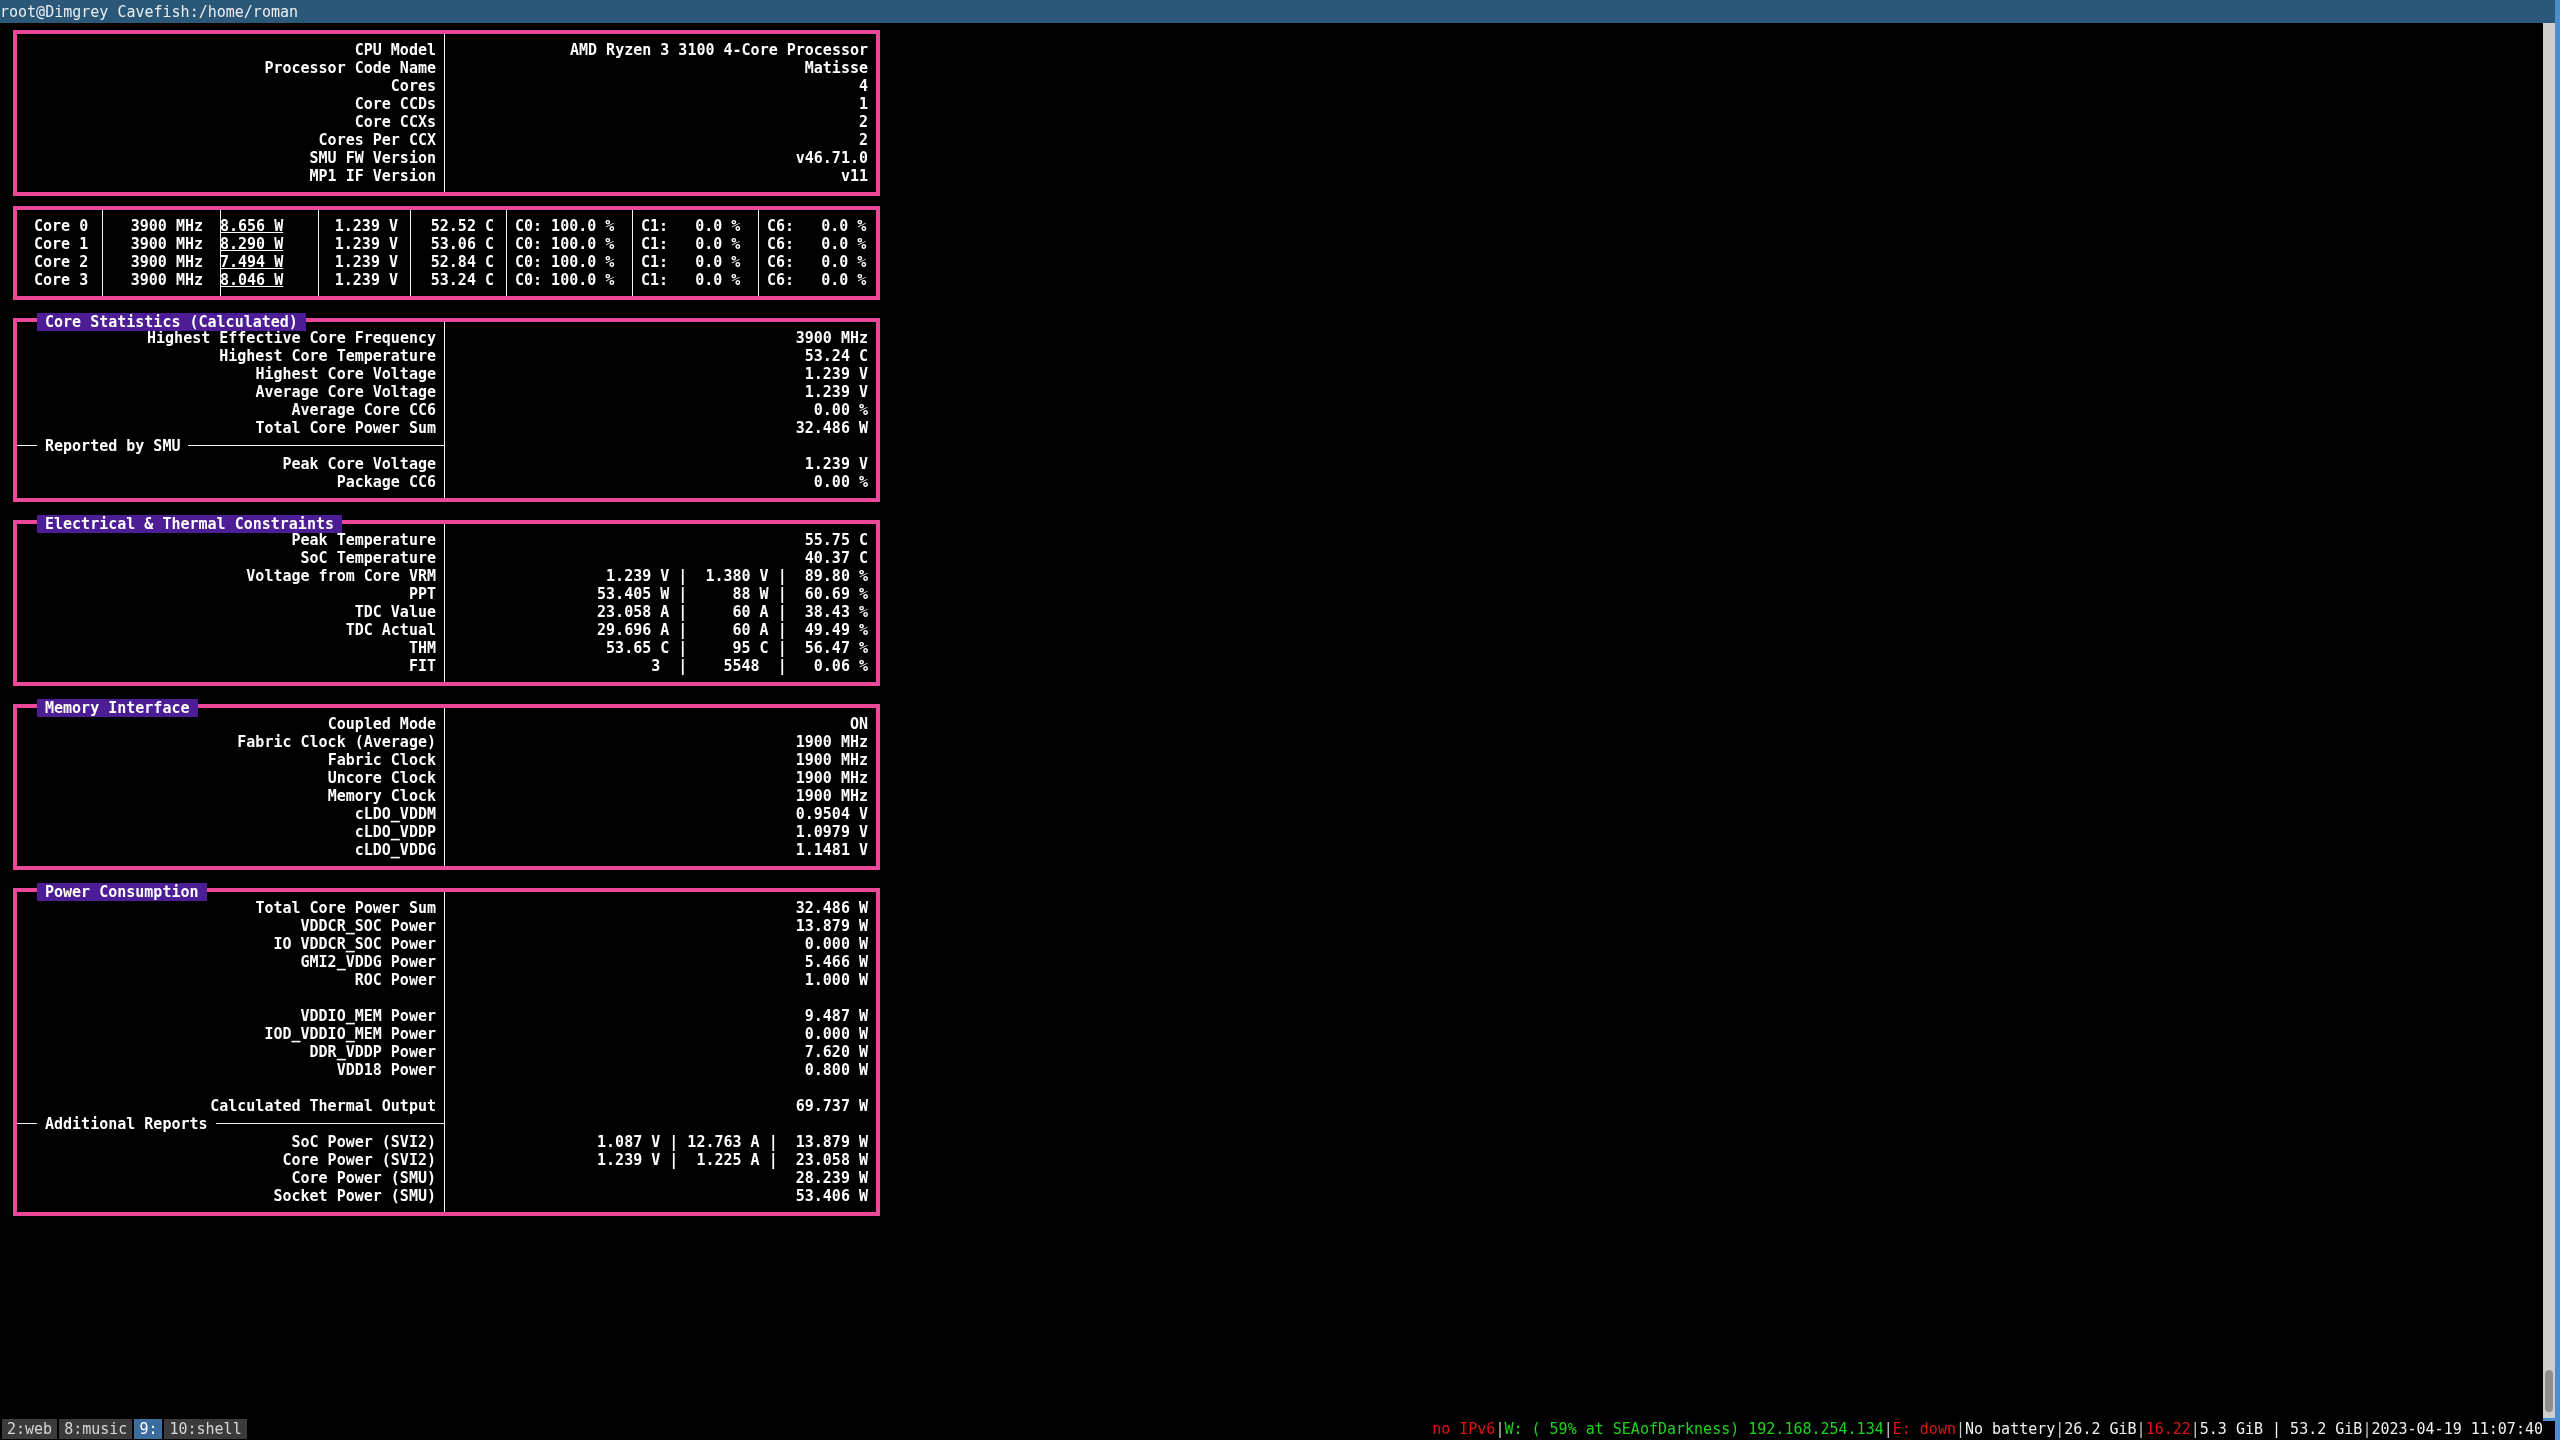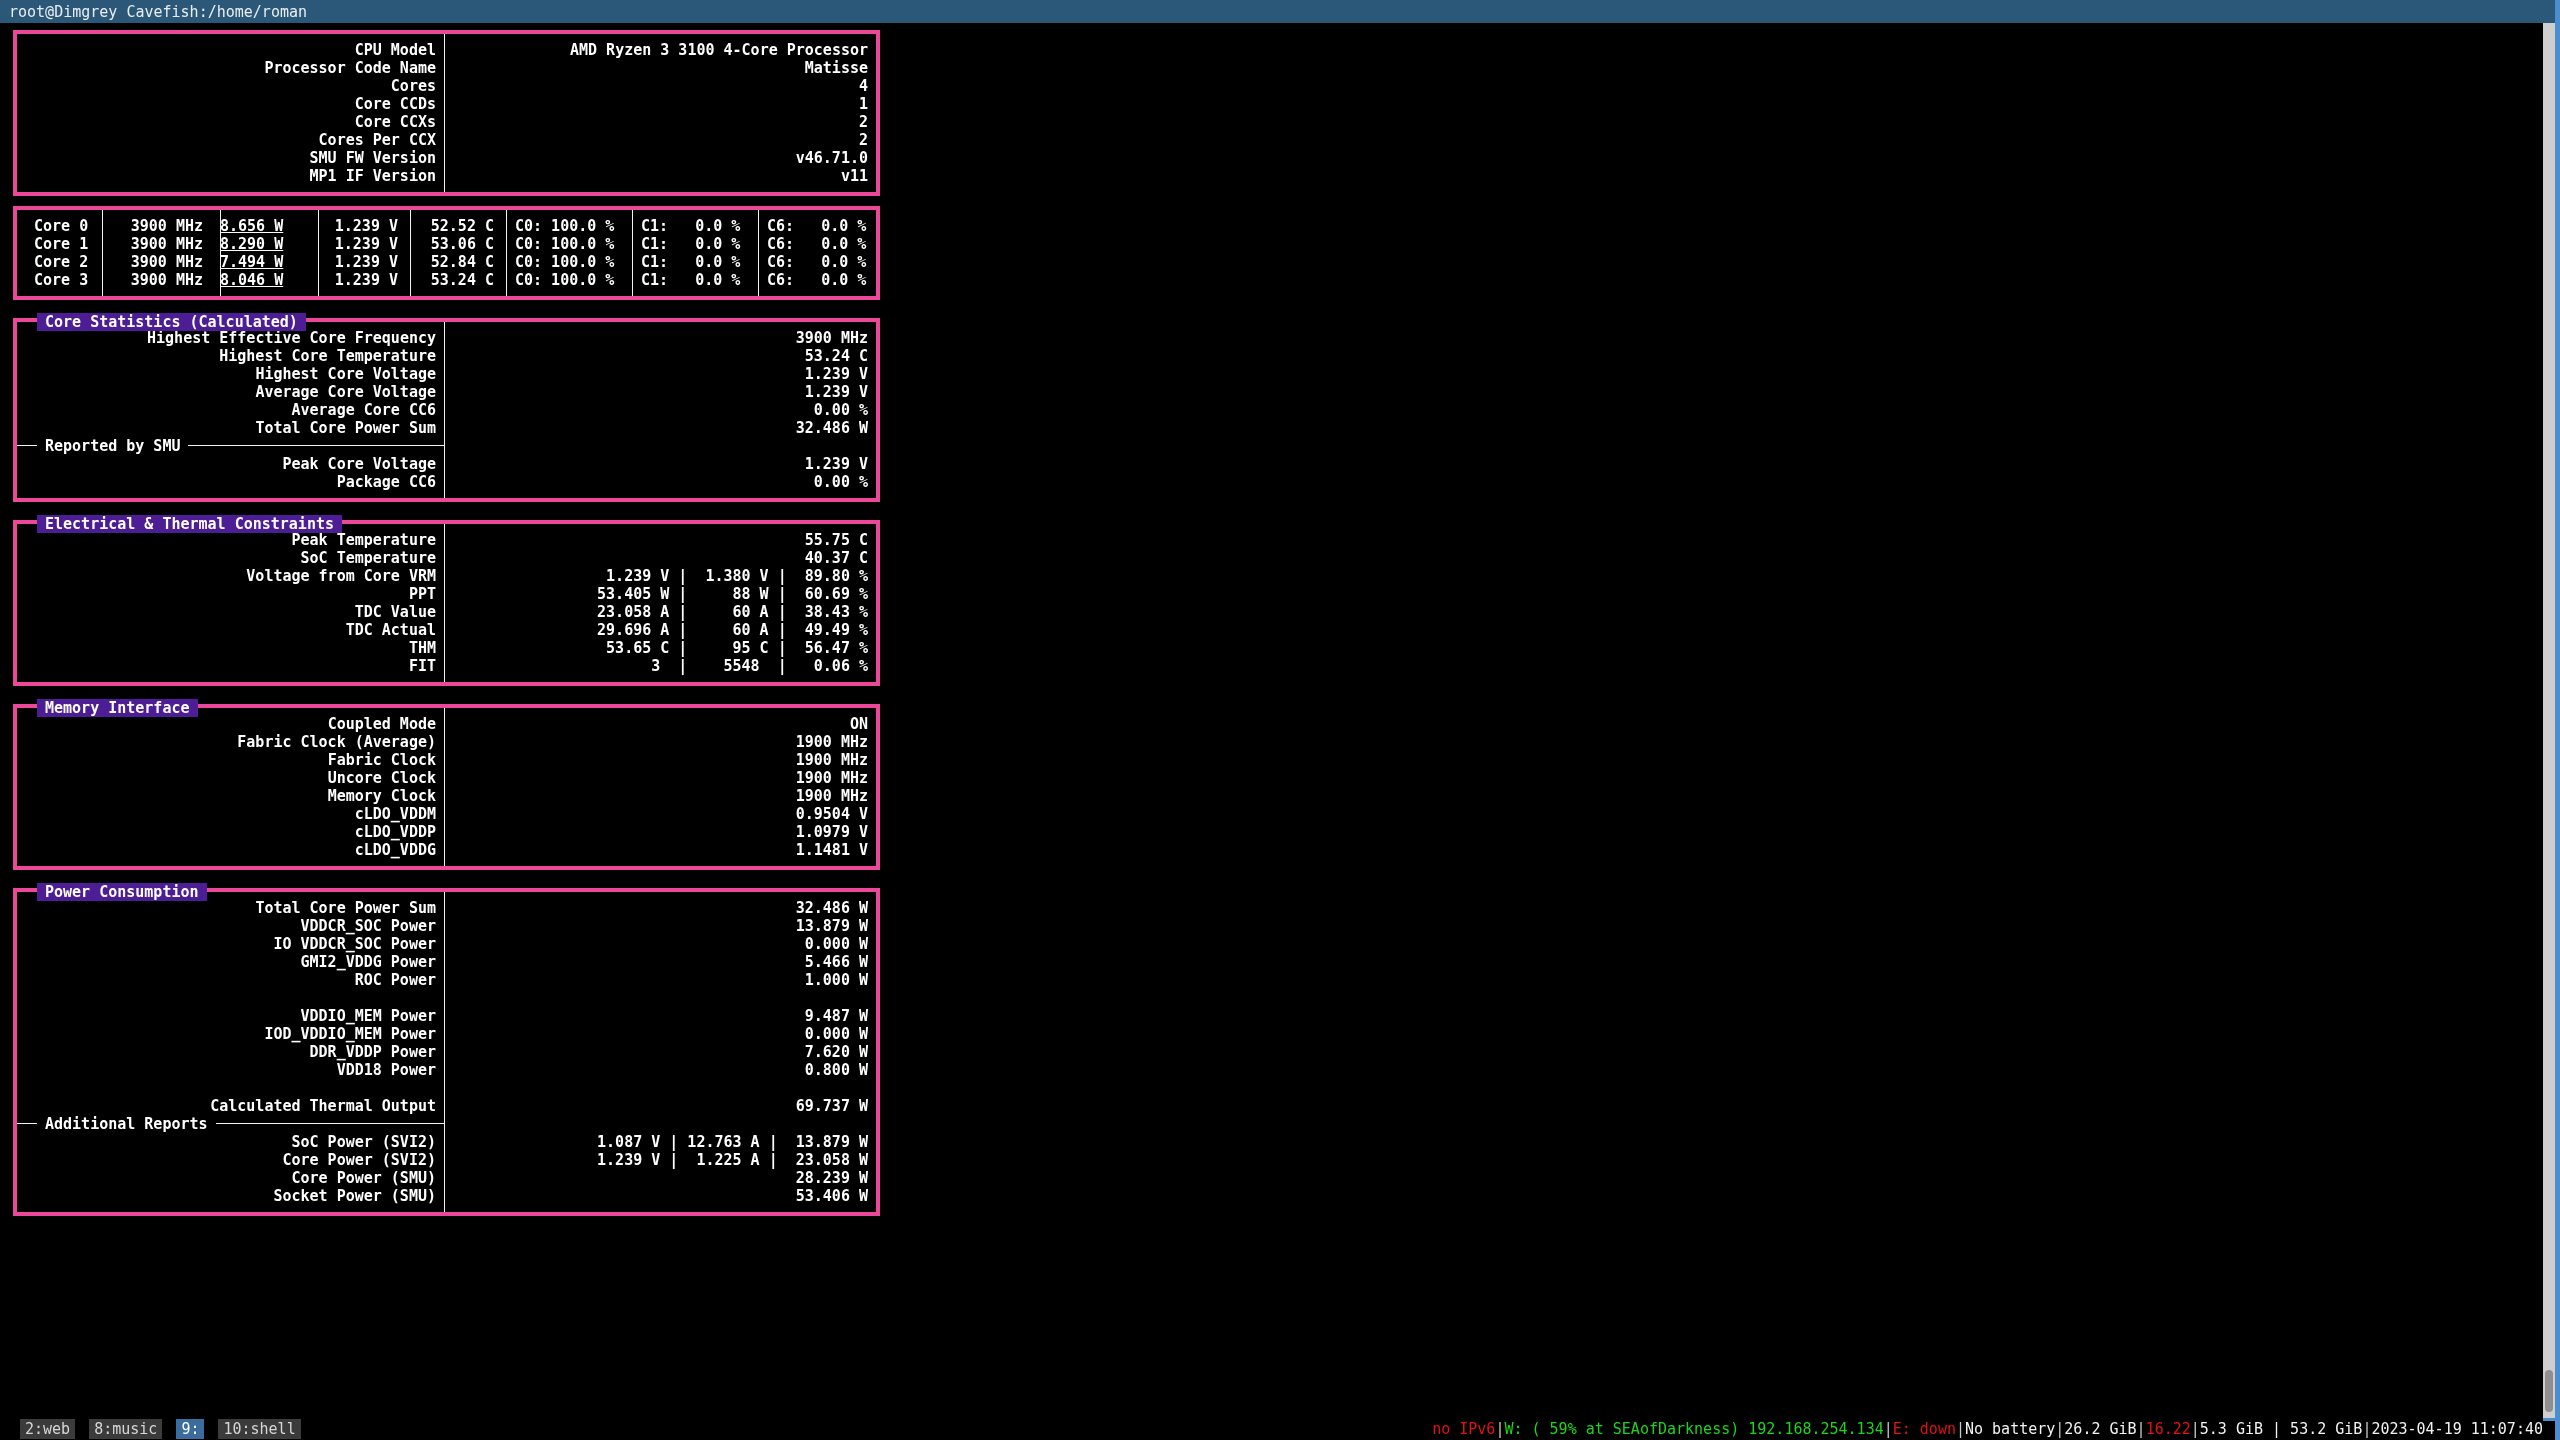--- a/index.html
+++ b/index.html
@@ -1,21 +1,21 @@
 <!DOCTYPE html>
 <html><head>
 <meta charset="utf-8">
 <style>
   html,body{margin:0;padding:0;background:#000;}
   .screen{position:relative;width:2560px;height:1440px;background:#000;overflow:hidden;
           font-family:"DejaVu Sans Mono","Liberation Mono",monospace;font-size:15px;line-height:18px;}
 
   
   .titlebar{position:absolute;top:0;left:0;right:0;height:23px;background:#2b5878;
-            display:flex;align-items:center;padding-left:9px;color:#e9eef2;}
+            display:flex;align-items:center;padding-left:0;color:#e9eef2;}
 
   
   .edge{position:absolute;top:0;right:0;bottom:0;width:5px;background:#4a8ed0;z-index:5;}
   .scrollbar{position:absolute;top:23px;right:5px;bottom:19px;width:12px;background:#cecece;
              border-bottom:3px solid #4a8ed0;z-index:4;}
   .scroll-thumb{position:absolute;bottom:6px;left:2px;width:8px;height:42px;background:#8f8f8f;border-radius:4px;}
 
   
   .content{position:absolute;top:23px;left:13px;width:867px;color:#fff;font-weight:bold;}
   .box{position:relative;border:4px solid #ec4899;padding:7px 0;box-sizing:border-box;}
@@ -42,21 +42,21 @@
   .c-pwr  {width:98px; padding-right:11px;text-decoration:underline;}
   .c-volt {width:92px; text-align:right;padding-right:12px;}
   .c-temp {width:96px; text-align:right;padding-right:12px;}
   .c-c0   {width:126px;padding-left:9px;}
   .c-c1   {width:126px;padding-left:9px;}
   .c-c6   {flex:1;     padding-left:9px;}
 
   
   .statusbar{position:absolute;left:0;right:17px;bottom:0;height:23px;background:#000;
              display:flex;align-items:center;justify-content:space-between;color:#d6d6d6;}
-  .windows{display:flex;gap:14px;margin-left:20px;}
+  .windows{display:flex;gap:2px;margin-left:2px;}
   .wtab{height:20px;display:flex;align-items:center;padding:0 5px;background:#3b3b3b;color:#d6d6d6;}
   .wtab.active{background:#3a6d9e;color:#fff;}
   .status-right{display:flex;align-items:center;white-space:pre;}
   .seg-red{color:#e11212;}
   .seg-green{color:#1bd51b;}
   .seg-white{color:#f2f2f2;}
   .seg-sep{color:#c8c8c8;}
 </style>
 </head>
 <body>

